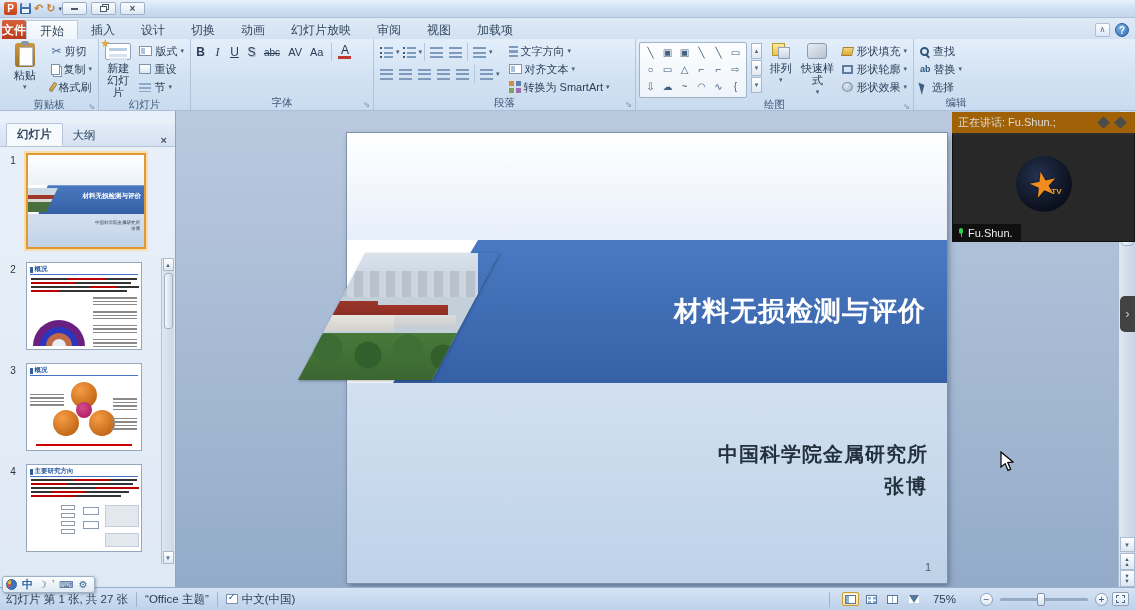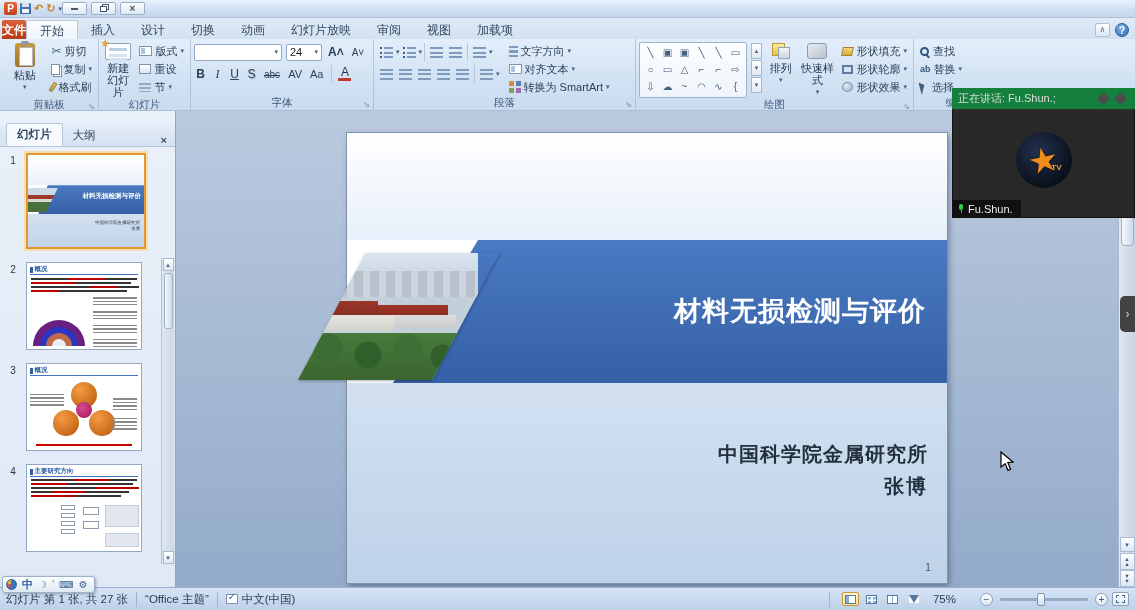--- a/index.html
+++ b/index.html
@@ -106,21 +106,21 @@
   .ic-fill {width:11px; height:9px; background:linear-gradient(#f7d87c,#d9a832); border:1px solid #a6822b; transform:skewX(-12deg);}
   .ic-outline {width:11px; height:9px; border:2px solid #5f7ba0; background:transparent;}
   .ic-effects {width:11px; height:10px; border-radius:50%; background:radial-gradient(circle at 35% 30%,#e5ebf2,#9fb0c4); border:1px solid #8395ab;}
   .ic-find {width:9px; height:9px; border:2px solid #31567f; border-radius:50%; position:relative; margin-right:1px;}
   .ic-find:after {content:""; position:absolute; right:-3px; bottom:-3px; width:5px; height:2px; background:#31567f; transform:rotate(45deg);}
   .ic-replace {font-size:9px; color:#31567f; font-weight:bold;}
   .ic-select {width:0; height:0; border-left:5px solid #3c5e85; border-right:4px solid transparent; border-bottom:9px solid transparent; border-top:4px solid transparent; transform:rotate(-15deg);}
 
   
   .meetpanel {position:absolute; left:952px; top:88px; width:183px; z-index:80;}
-  .meethead {height:21px; background:#15803d; display:flex; align-items:center; padding:0 6px; gap:4px;}
+  .meethead {height:21px; background:#a16207; display:flex; align-items:center; padding:0 6px; gap:4px;margin-top:24px;}
   .meethead .sp {color:#dcdcdc; font-size:11px; flex:1; white-space:nowrap;}
   .diam {width:9px; height:9px; background:#4c4c4c; transform:rotate(45deg); margin-right:4px;}
   .meetvideo {height:109px; background:#282828; border:1px solid #111; border-top:2px solid #2f2f2f; position:relative;}
   .avatar {position:absolute; left:50%; top:46%; transform:translate(-50%,-50%); width:56px; height:56px; border-radius:50%;
     background:radial-gradient(circle at 40% 35%, #233250, #0b101c 70%); display:flex; align-items:center; justify-content:center;}
   .avatar .star {color:#f08c1e; font-size:34px; line-height:34px; transform:rotate(-12deg); text-shadow:0 0 2px #000;}
   .avatar .tv {position:absolute; right:10px; bottom:16px; color:#f0a02e; font-size:8px; font-weight:bold;}
   .namechip {position:absolute; left:0; bottom:0; height:17px; background:rgba(12,12,12,.88);
     display:flex; align-items:center; gap:4px; padding:0 8px 0 5px; color:#efefef; font-size:11px;}
   .ic-mic {width:6px; height:9px; position:relative;}
@@ -357,32 +357,20 @@
       </div>
     </div>
     <div class="glabel">
       <span>幻灯片</span>
     </div>
   </div>
 
   <div class="rgroup" style="width:183px">
     <div style="display:flex;flex-direction:column;flex:1">
       <div class="fontrow">
-        <div class="combo" style="width:88px">
-          <span></span>
-          <span class="dd">▾</span>
-        </div>
-        <div class="combo" style="width:36px">
-          <span>24</span>
-          <span class="dd">▾</span>
-        </div>
-        <span class="fbtn b" style="font-size:12px"><span>A</span>˄</span>
-        <span class="fbtn" style="font-size:10px"><span>A</span>˅</span>
-      </div>
-      <div class="fontrow">
         <span class="fbtn b">B</span>
         <span class="fbtn i">I</span>
         <span class="fbtn u">U</span>
         <span class="fbtn s">S</span>
         <span class="fbtn strike">abc</span>
         <span class="fbtn" style="font-size:11px">AV</span>
         <span class="fbtn case">Aa</span>
         <span class="vsep"></span>
         <span class="fbtn color">A</span>
       </div>

